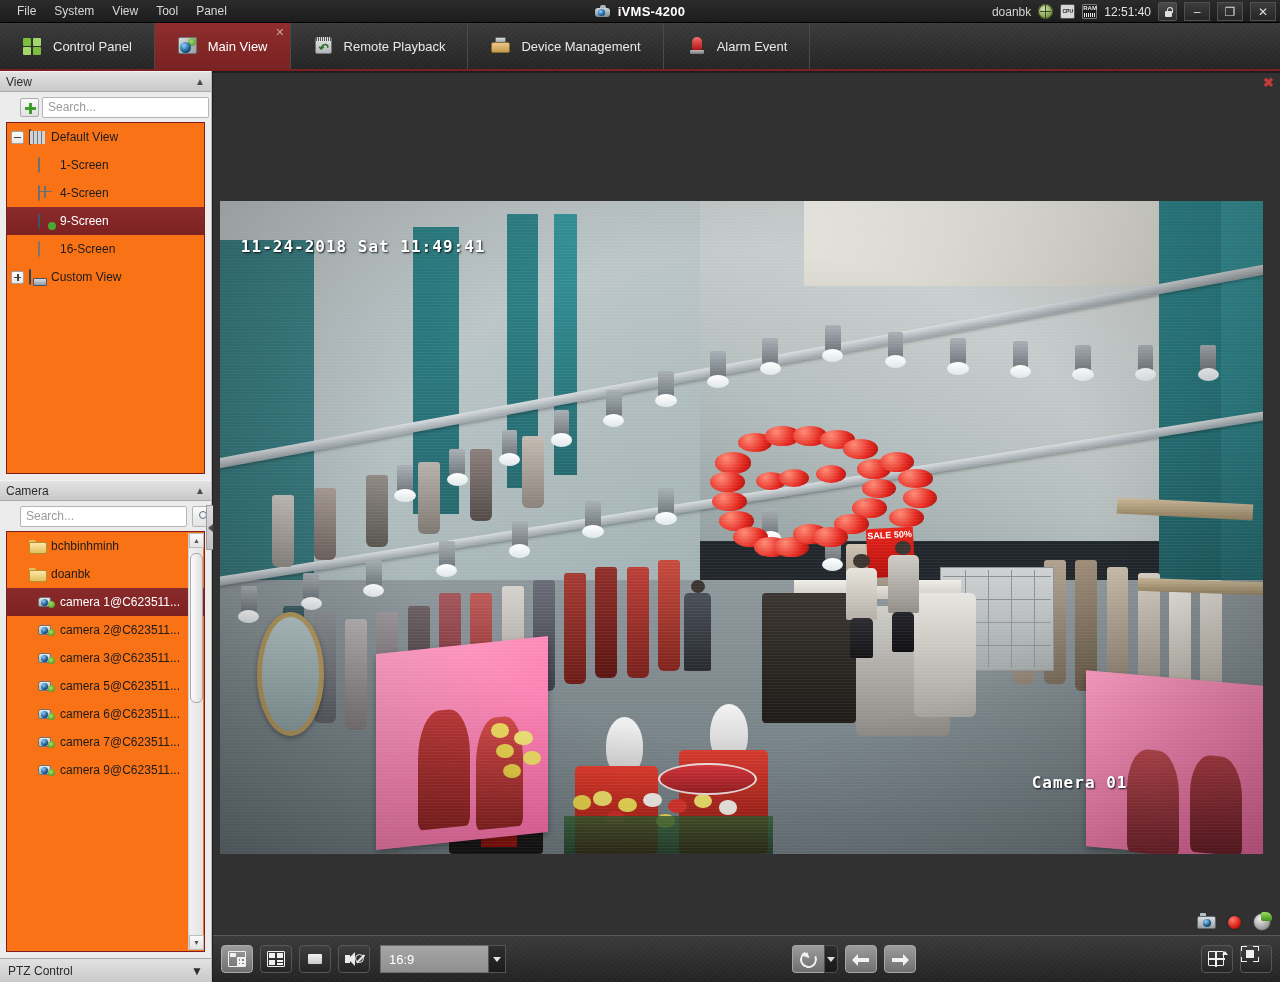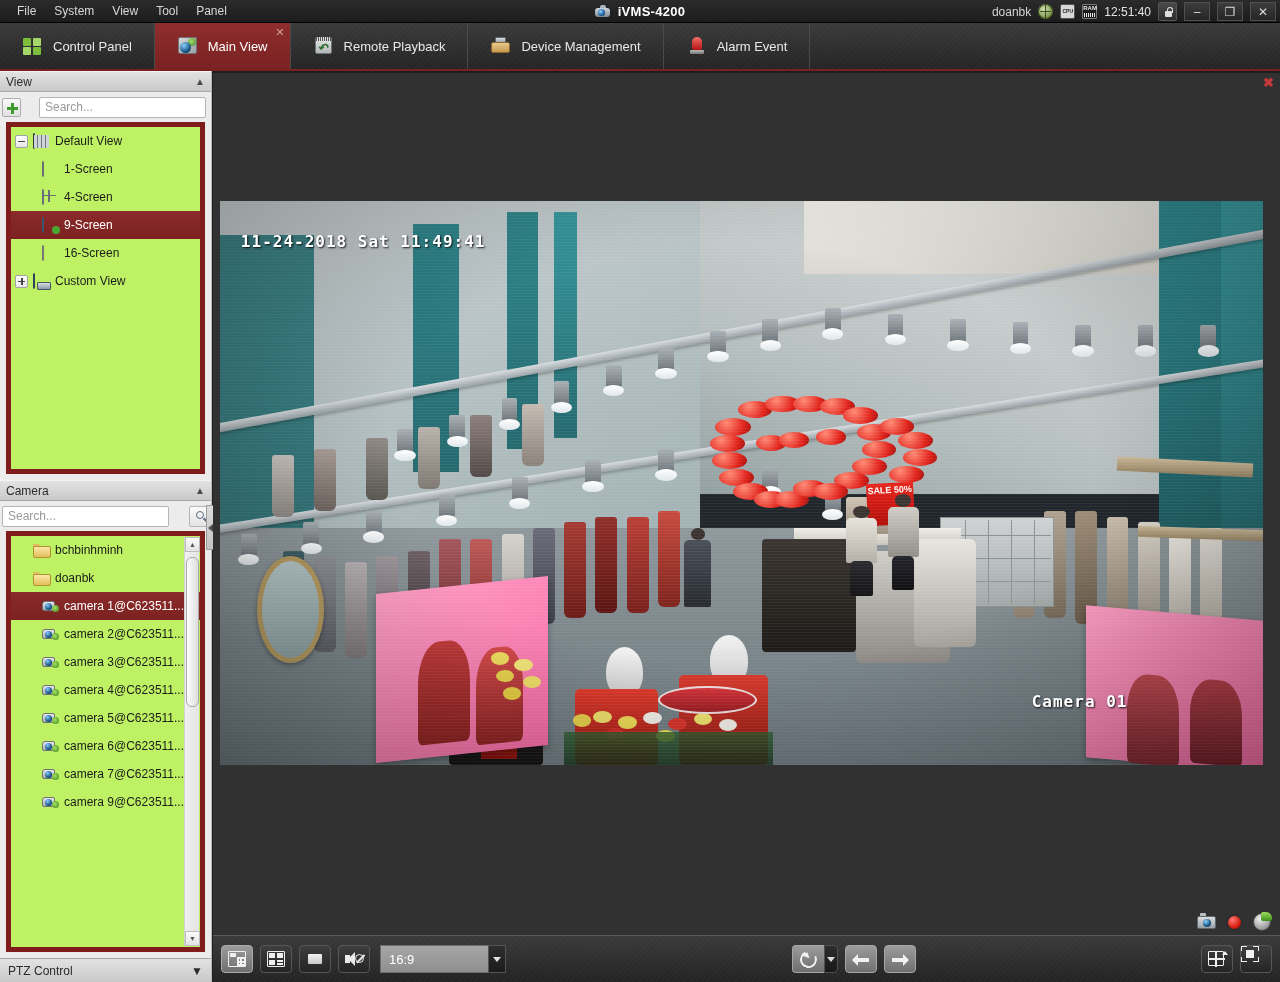--- a/index.html
+++ b/index.html
@@ -153,21 +153,21 @@
   }
   .panel-head{
     height:21px;flex:0 0 21px;
     background:linear-gradient(#e2e2e2,#c9c9c9);
     border-bottom:1px solid #a8a8a8;border-top:1px solid #f2f2f2;
     display:flex;align-items:center;justify-content:space-between;
     padding:0 6px;font-size:12px;color:#2b2b2b;
   }
   .panel-head .chev{font-size:10px;color:#4a4a4a;}
   .searchrow{
-    height:30px;display:flex;align-items:center;gap:18px;padding:0 2px;
+    height:30px;display:flex;align-items:center;gap:3px;padding:0 20px;
     background:#ececec;
   }
   .plus-btn{
     width:19px;height:19px;flex:0 0 19px;position:relative;
     background:linear-gradient(#fafafa,#e0e0e0);border:1px solid #adadad;border-radius:2px;
   }
   .plus-btn:before{content:"";position:absolute;left:4px;top:8px;width:11px;height:3px;background:#3e9b2d;}
   .plus-btn:after{content:"";position:absolute;left:8px;top:4px;width:3px;height:11px;background:#3e9b2d;}
   .sbox{
     flex:1;height:21px;display:flex;align-items:center;
@@ -181,21 +181,21 @@
   .sbox input::placeholder{color:#9a9a9a;}
   .sbtn{
     width:22px;height:21px;flex:0 0 22px;position:relative;
     background:linear-gradient(#fbfbfb,#e3e3e3);border:1px solid #b5b5b5;border-radius:2px;
     margin-left:2px;
   }
   .mag{position:absolute;left:6px;top:4px;width:8px;height:8px;border:1.6px solid #5b6b84;border-radius:50%;}
   .mag:after{content:"";position:absolute;left:6px;top:7px;width:5px;height:1.6px;background:#5b6b84;transform:rotate(45deg);}
 
   .tree{
-    flex:1;margin:0 6px 6px 6px;background:#bef264;border:5px solid #7f1d1d;
+    flex:1;margin:0 6px 6px 6px;background:#f97316;border:1px solid #7f1d1d;
     overflow:hidden;position:relative;
   }
   .tnode{
     display:flex;align-items:center;height:28px;padding-left:4px;gap:5px;
     font-size:12px;color:#1b1b1b;cursor:default;white-space:nowrap;
   }
   .tnode.sel{ background:linear-gradient(#8b2b2b,#7c2121); color:#fff; }
   .expander{
     width:13px;height:13px;flex:0 0 13px;position:relative;
     background:linear-gradient(#fdfdfd,#e7e7e7);border:1px solid #a2a2a2;border-radius:2px;
@@ -279,21 +279,21 @@
   
   .videoarea{
     position:absolute;left:213px;top:73px;right:0;bottom:47px;
     background:#313131;
   }
   .vid-close{
     position:absolute;right:6px;top:3px;font-size:13px;color:#c23a3a;font-weight:bold;
     line-height:1;cursor:default;
   }
   .vidwrap{
-    position:absolute;left:7px;top:128px;width:1043px;height:564px;
+    position:absolute;left:7px;top:128px;width:1043px;height:653px;
     overflow:hidden;background:#20262b;
   }
   .scene{position:absolute;inset:0;}
 
   
   .s-wallL{position:absolute;left:0;top:0;width:46%;height:64%;
     background:linear-gradient(160deg,#cfd6d8 0%,#b9c4c6 40%,#9fb0b2 100%);}
   .s-tealA{position:absolute;left:0;top:6%;width:9%;height:58%;
     background:linear-gradient(#2f7e83,#276b70);opacity:.92;}
   .s-tealB{position:absolute;left:18.5%;top:4%;width:4.4%;height:44%;
@@ -665,29 +665,20 @@
           </span>
         <span>camera 3@C623511...</span>
       </div>
       <div class="tnode">
         <span class="indent"></span>
         <span class="nicon ic-cam">
             <i class="cb"></i>
             <i class="cg"></i>
             <i class="cl"></i>
           </span>
-        <span>camera 4@C623511...</span>
-      </div>
-      <div class="tnode">
-        <span class="indent"></span>
-        <span class="nicon ic-cam">
-            <i class="cb"></i>
-            <i class="cg"></i>
-            <i class="cl"></i>
-          </span>
         <span>camera 5@C623511...</span>
       </div>
       <div class="tnode">
         <span class="indent"></span>
         <span class="nicon ic-cam">
             <i class="cb"></i>
             <i class="cg"></i>
             <i class="cl"></i>
           </span>
         <span>camera 6@C623511...</span>

